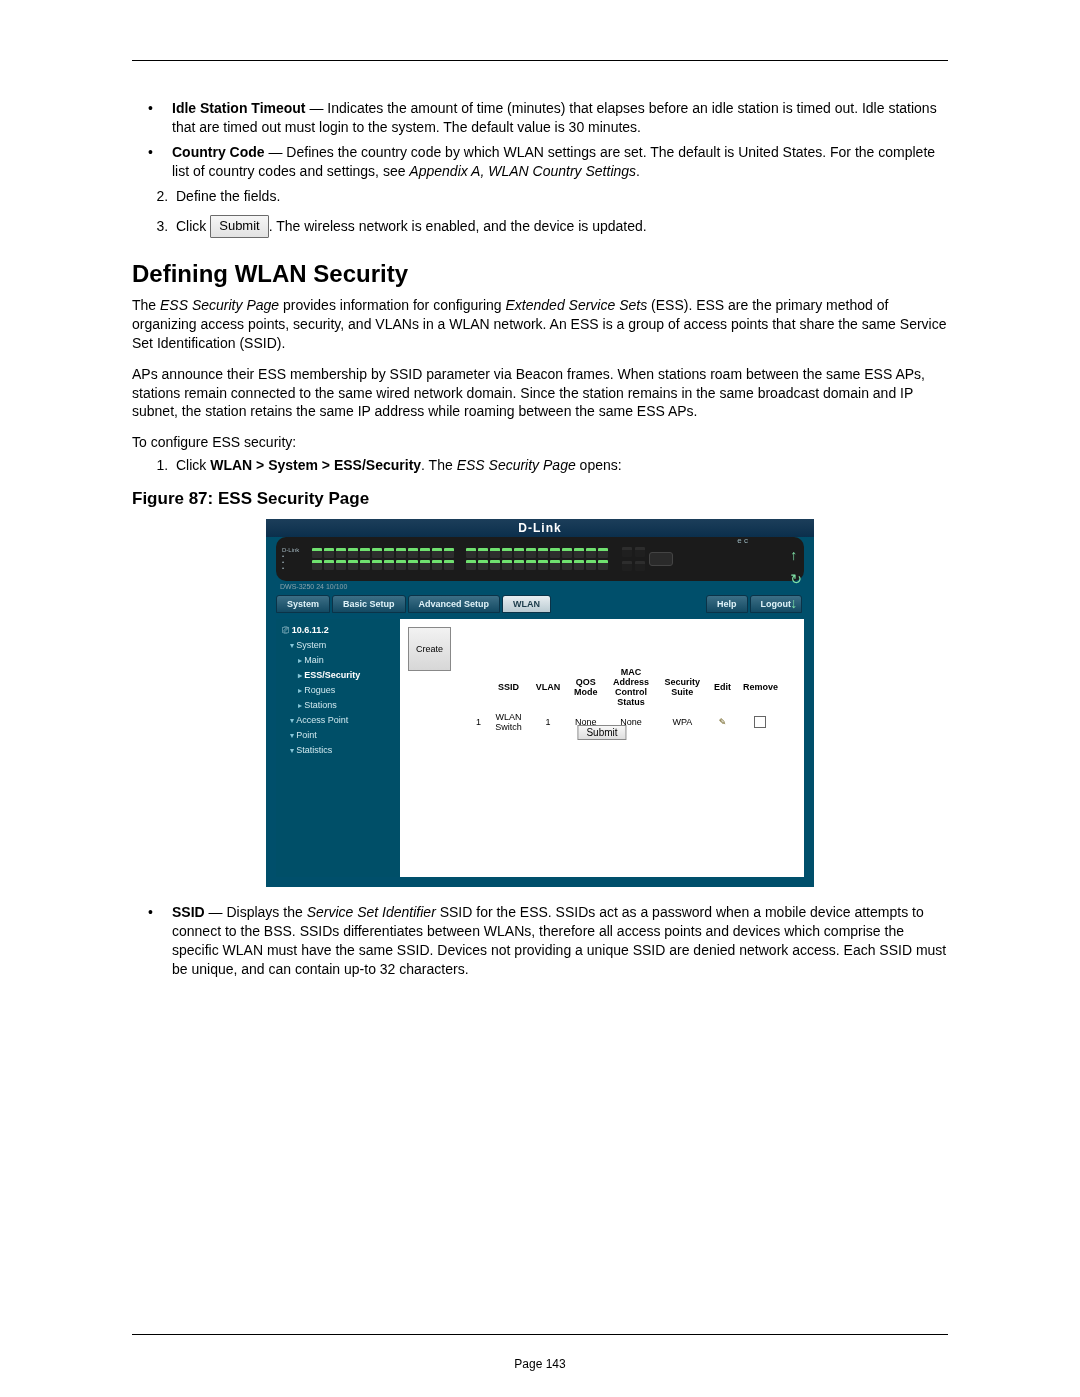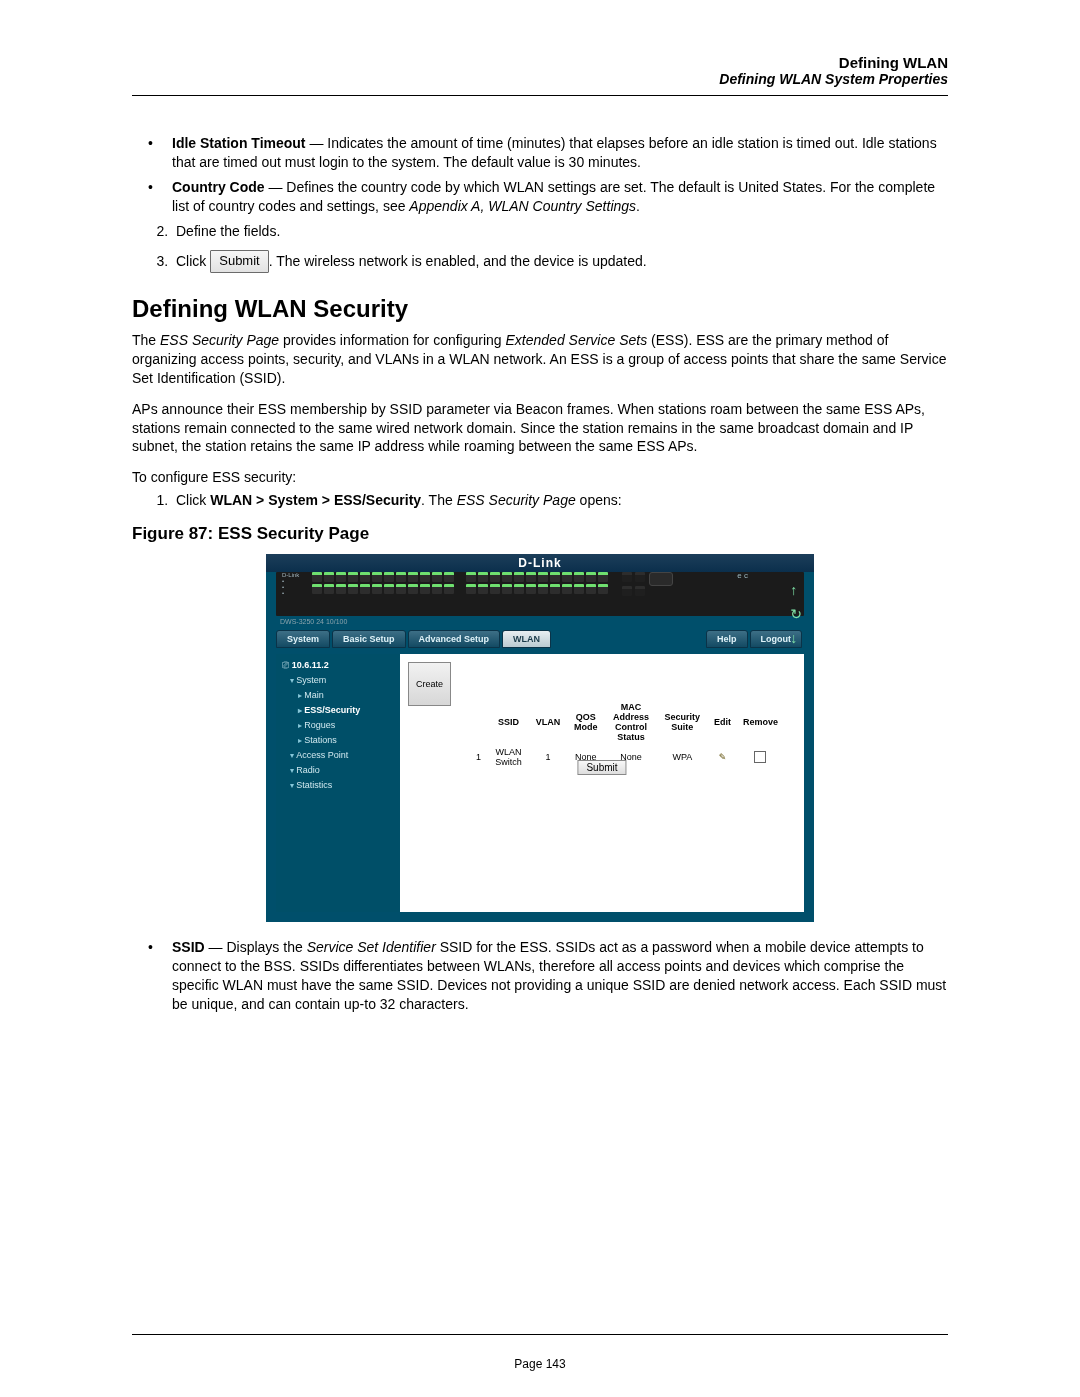--- a/index.html
+++ b/index.html
@@ -124,22 +124,23 @@
   .shot .frontpanel-label {
     font-size: 9px;
     color: #cfe8ef;
     font-weight: bold;
     padding: 4px 0 2px 8px;
   }
   .device {
     background: #1b1b1b;
     margin: 0 10px;
     height: 44px;
-    border-radius: 1px;
+    border-radius: 10px;
     display: flex;
+    align-items: center;
     padding: 0 6px;
     gap: 4px;
     position: relative;
   }
   .device .label {
     color:#9fb2ba;
     font-size:6px;
     line-height:6px;
     width:26px;
   }
@@ -271,24 +272,20 @@
     background:linear-gradient(#f8f8f8,#dedede);
     font-size:10px;
     padding:1px 8px;
   }
 </style>
 </head>
 <body>
 
 <div class="page">
 
-  <div class="header">
-    <div class="chapter">Defining WLAN</div>
-    <div class="section">Defining WLAN System Properties</div>
-  </div>
   <hr class="rule">
 
   <ul class="bullets">
     <li>
       <span class="bterm">Idle Station Timeout</span><span> — Indicates the amount of time (minutes) that elapses before an idle station is timed out. Idle stations that are timed out must login to the system. The default value is 30 minutes.</span>
     </li>
     <li>
       <span class="bterm">Country Code</span><span> — Defines the country code by which WLAN settings are set. The default is United States. For the complete list of country codes and settings, see </span><span class="ital">Appendix A, WLAN Country Settings</span><span>.</span>
     </li>
   </ul>
@@ -458,21 +455,21 @@
         <div class="ip">10.6.11.2</div>
         <ul>
           <li class="exp">System</li>
           <ul>
             <li>Main</li>
             <li class="sel">ESS/Security</li>
             <li>Rogues</li>
             <li>Stations</li>
           </ul>
           <li class="exp">Access Point</li>
-          <li class="exp">Radio</li>
+          <li class="exp">Point</li>
           <li class="exp">Statistics</li>
         </ul>
       </div>
       <div class="mainpane">
         <div class="createbtn">Create</div>
         <table class="ess">
           <tbody>
               <tr>
             <th></th>
             <th>SSID</th>

